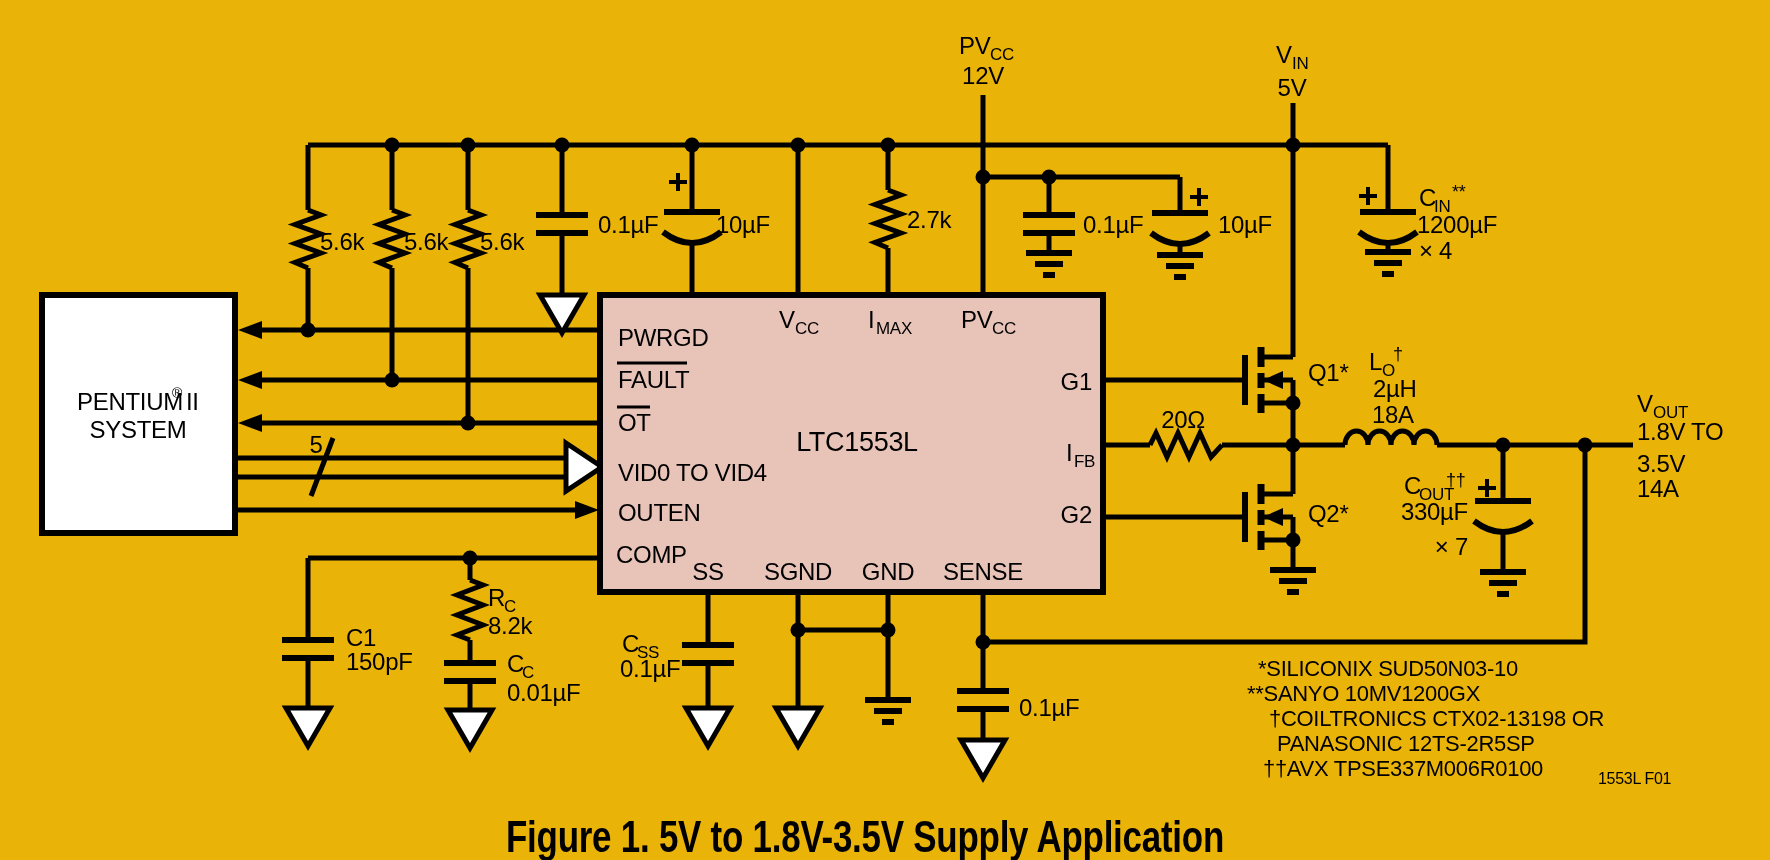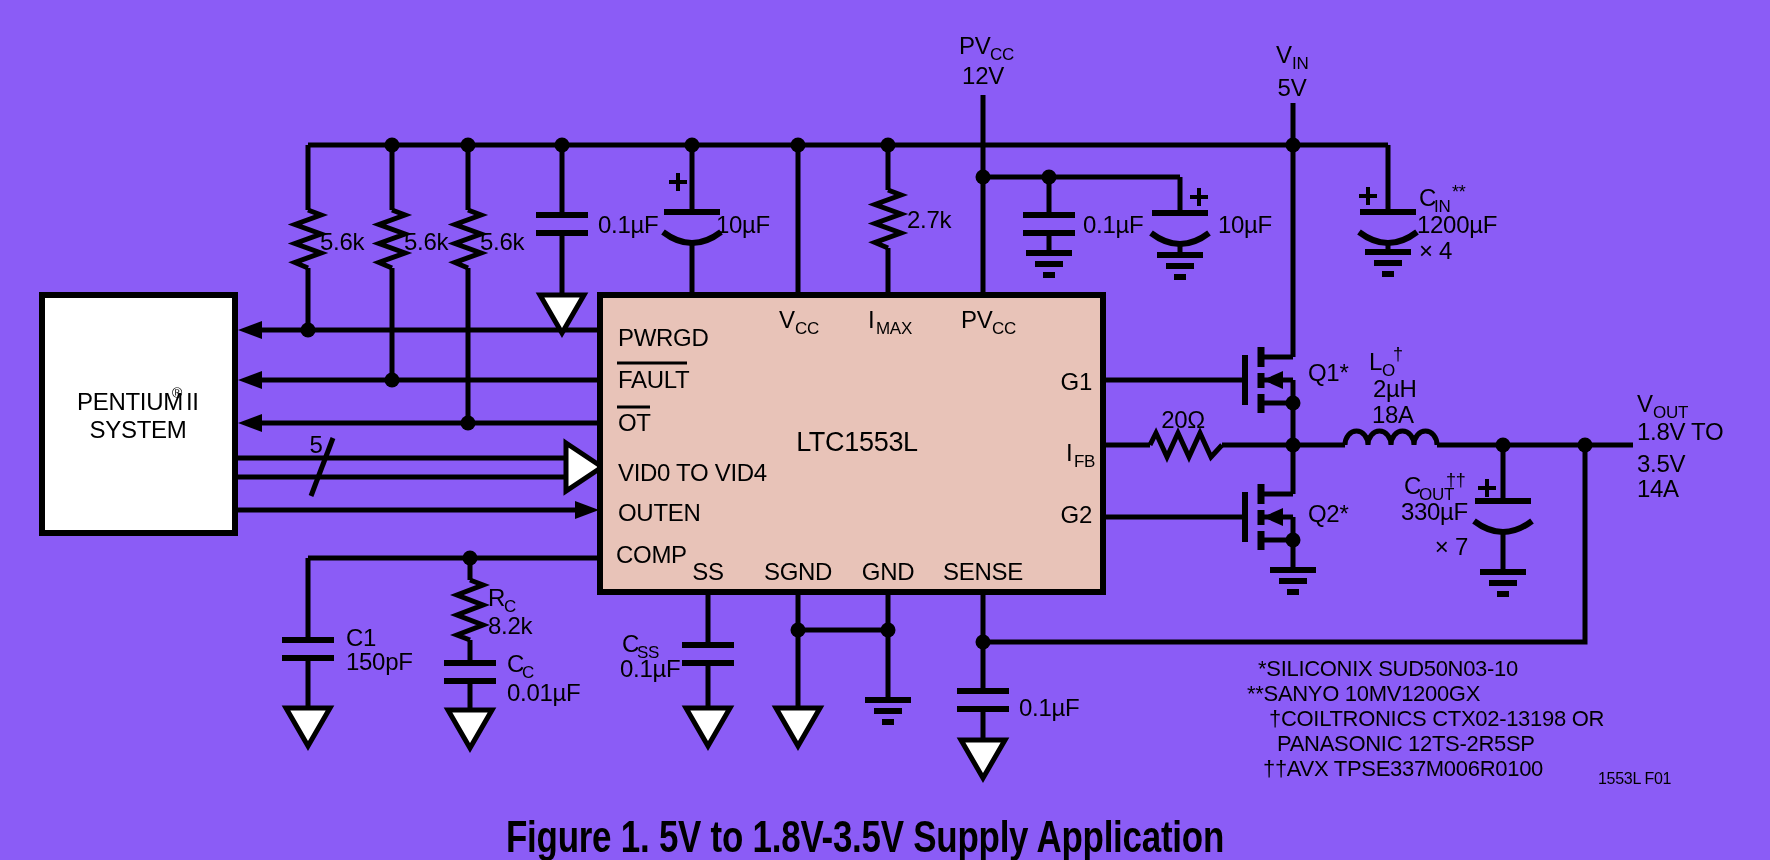--- a/index.html
+++ b/index.html
@@ -1,16 +1,16 @@
 <!DOCTYPE html>
 <html><head>
 <meta charset="utf-8">
 <style>
   html,body{margin:0;padding:0;background:#ffffff;}
-  .canvas{position:relative;width:1770px;height:860px;background:#8b5cf6;overflow:hidden;}
+  .canvas{position:relative;width:1770px;height:860px;background:#eab308;overflow:hidden;}
   svg{display:block;}
   text{font-family:"Liberation Sans","DejaVu Sans",sans-serif;fill:#000;letter-spacing:-0.3px;}
   .lbl{font-size:24px;}
   .sub{font-size:17px;}
   .sup{font-size:18px;}
   .icname{font-size:27px;}
   .note{font-size:22px;}
   .ref{font-size:16px;}
   .caption{font-size:44px;font-weight:bold;}
   .wire{stroke:#000;stroke-width:5;fill:none;}

